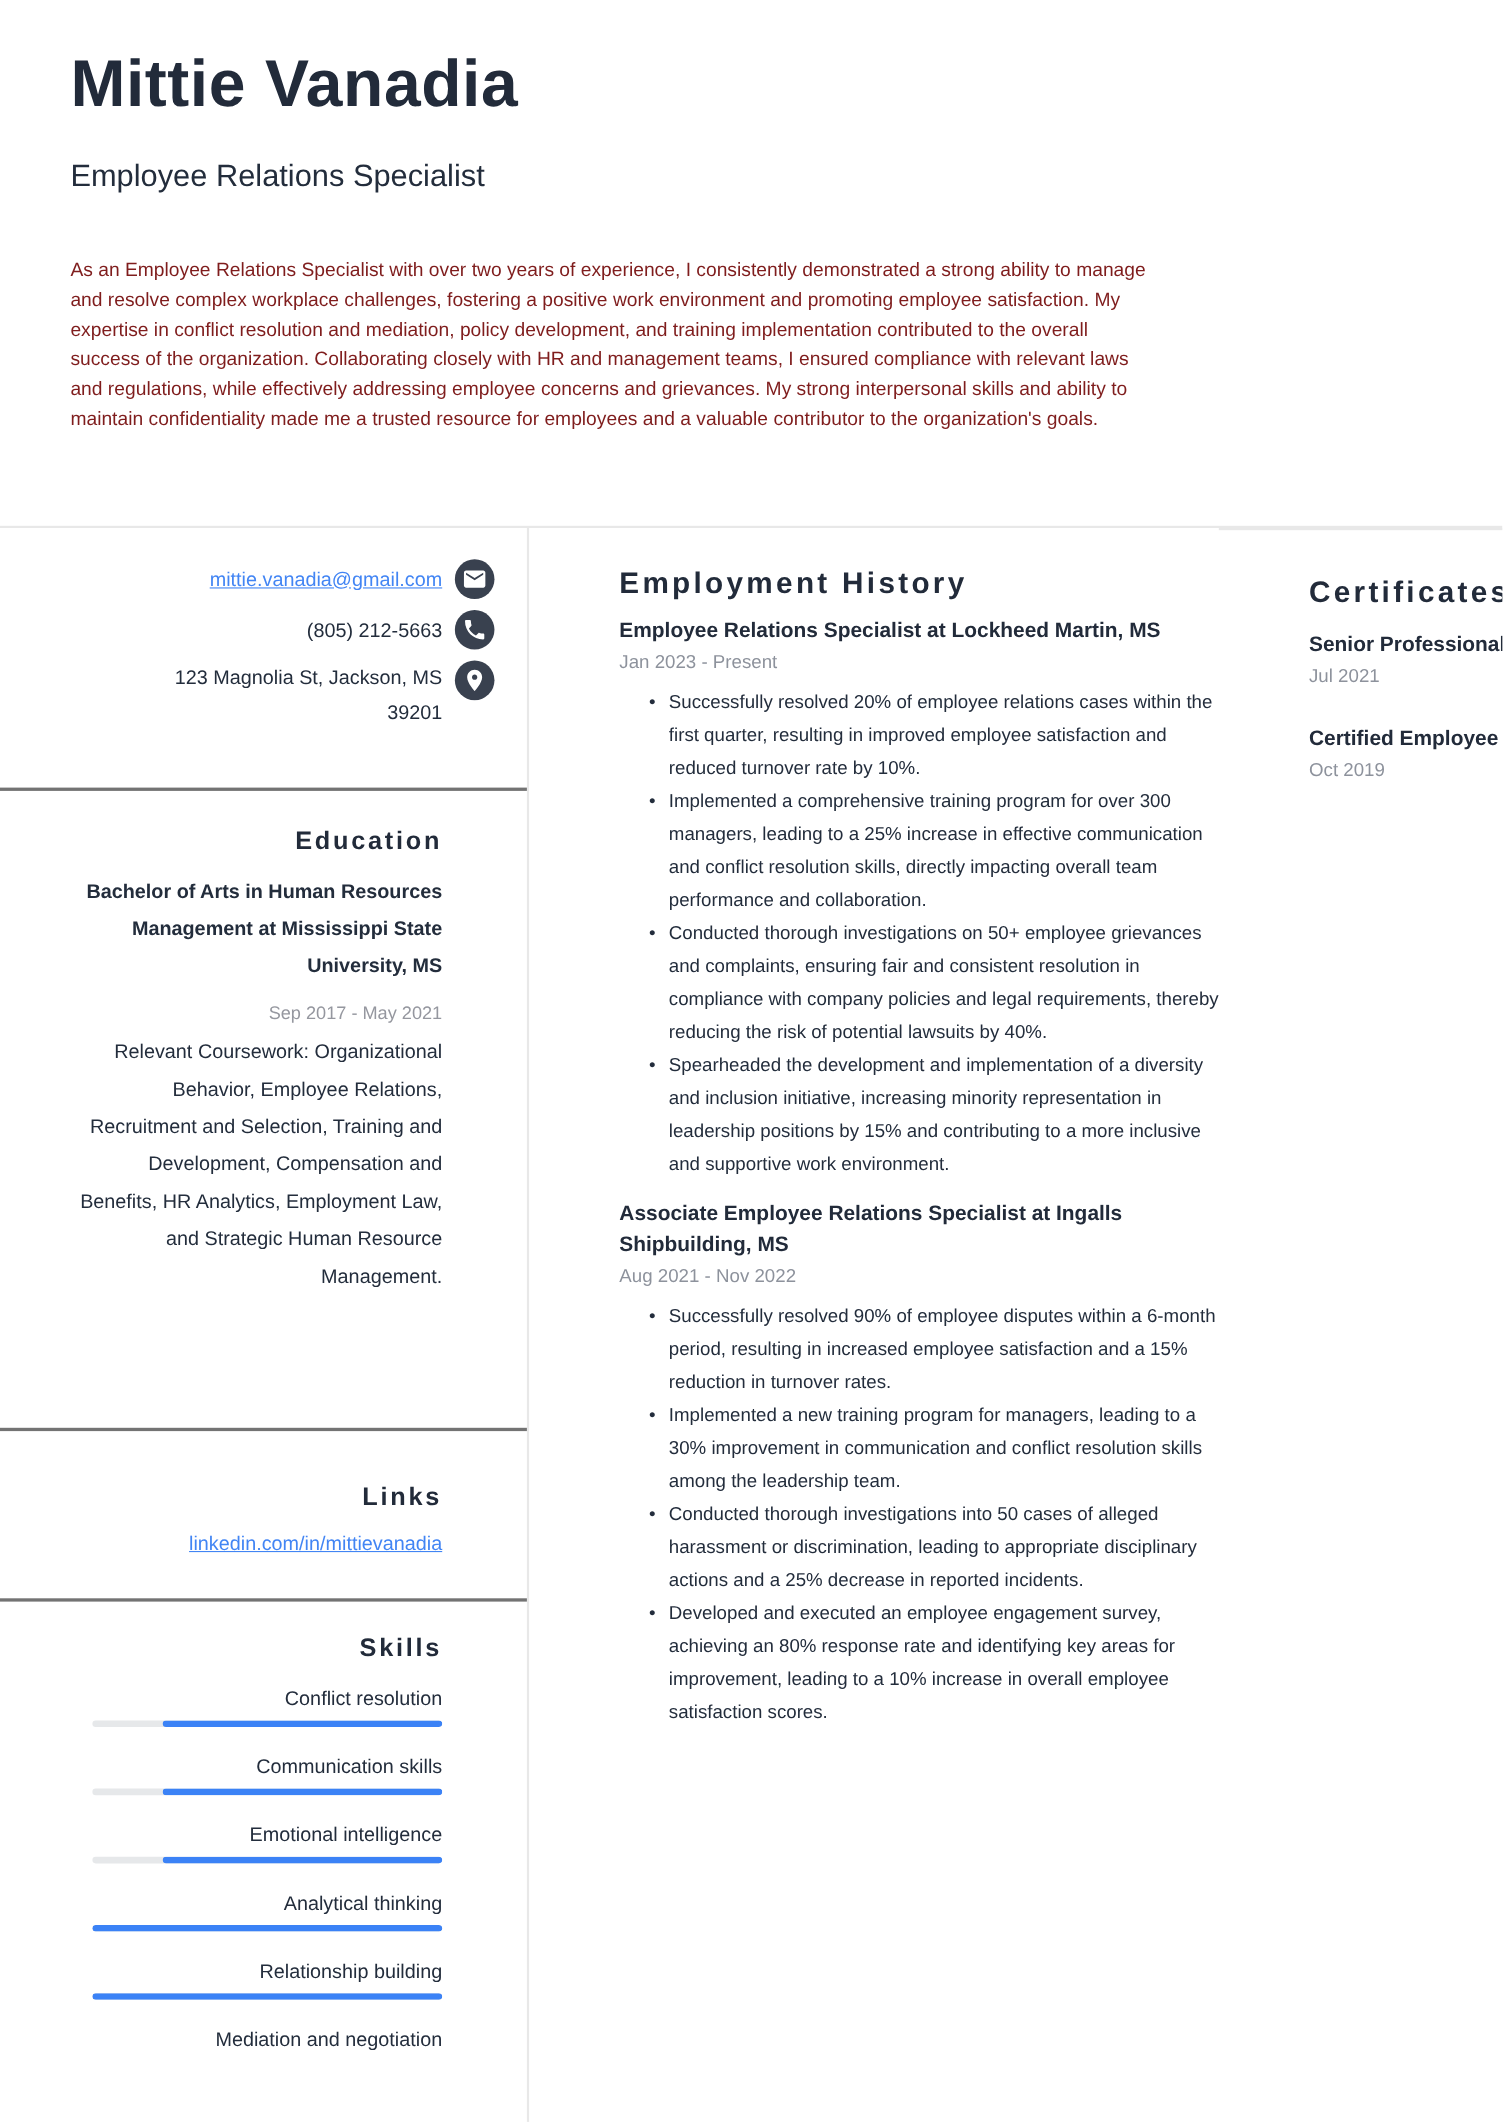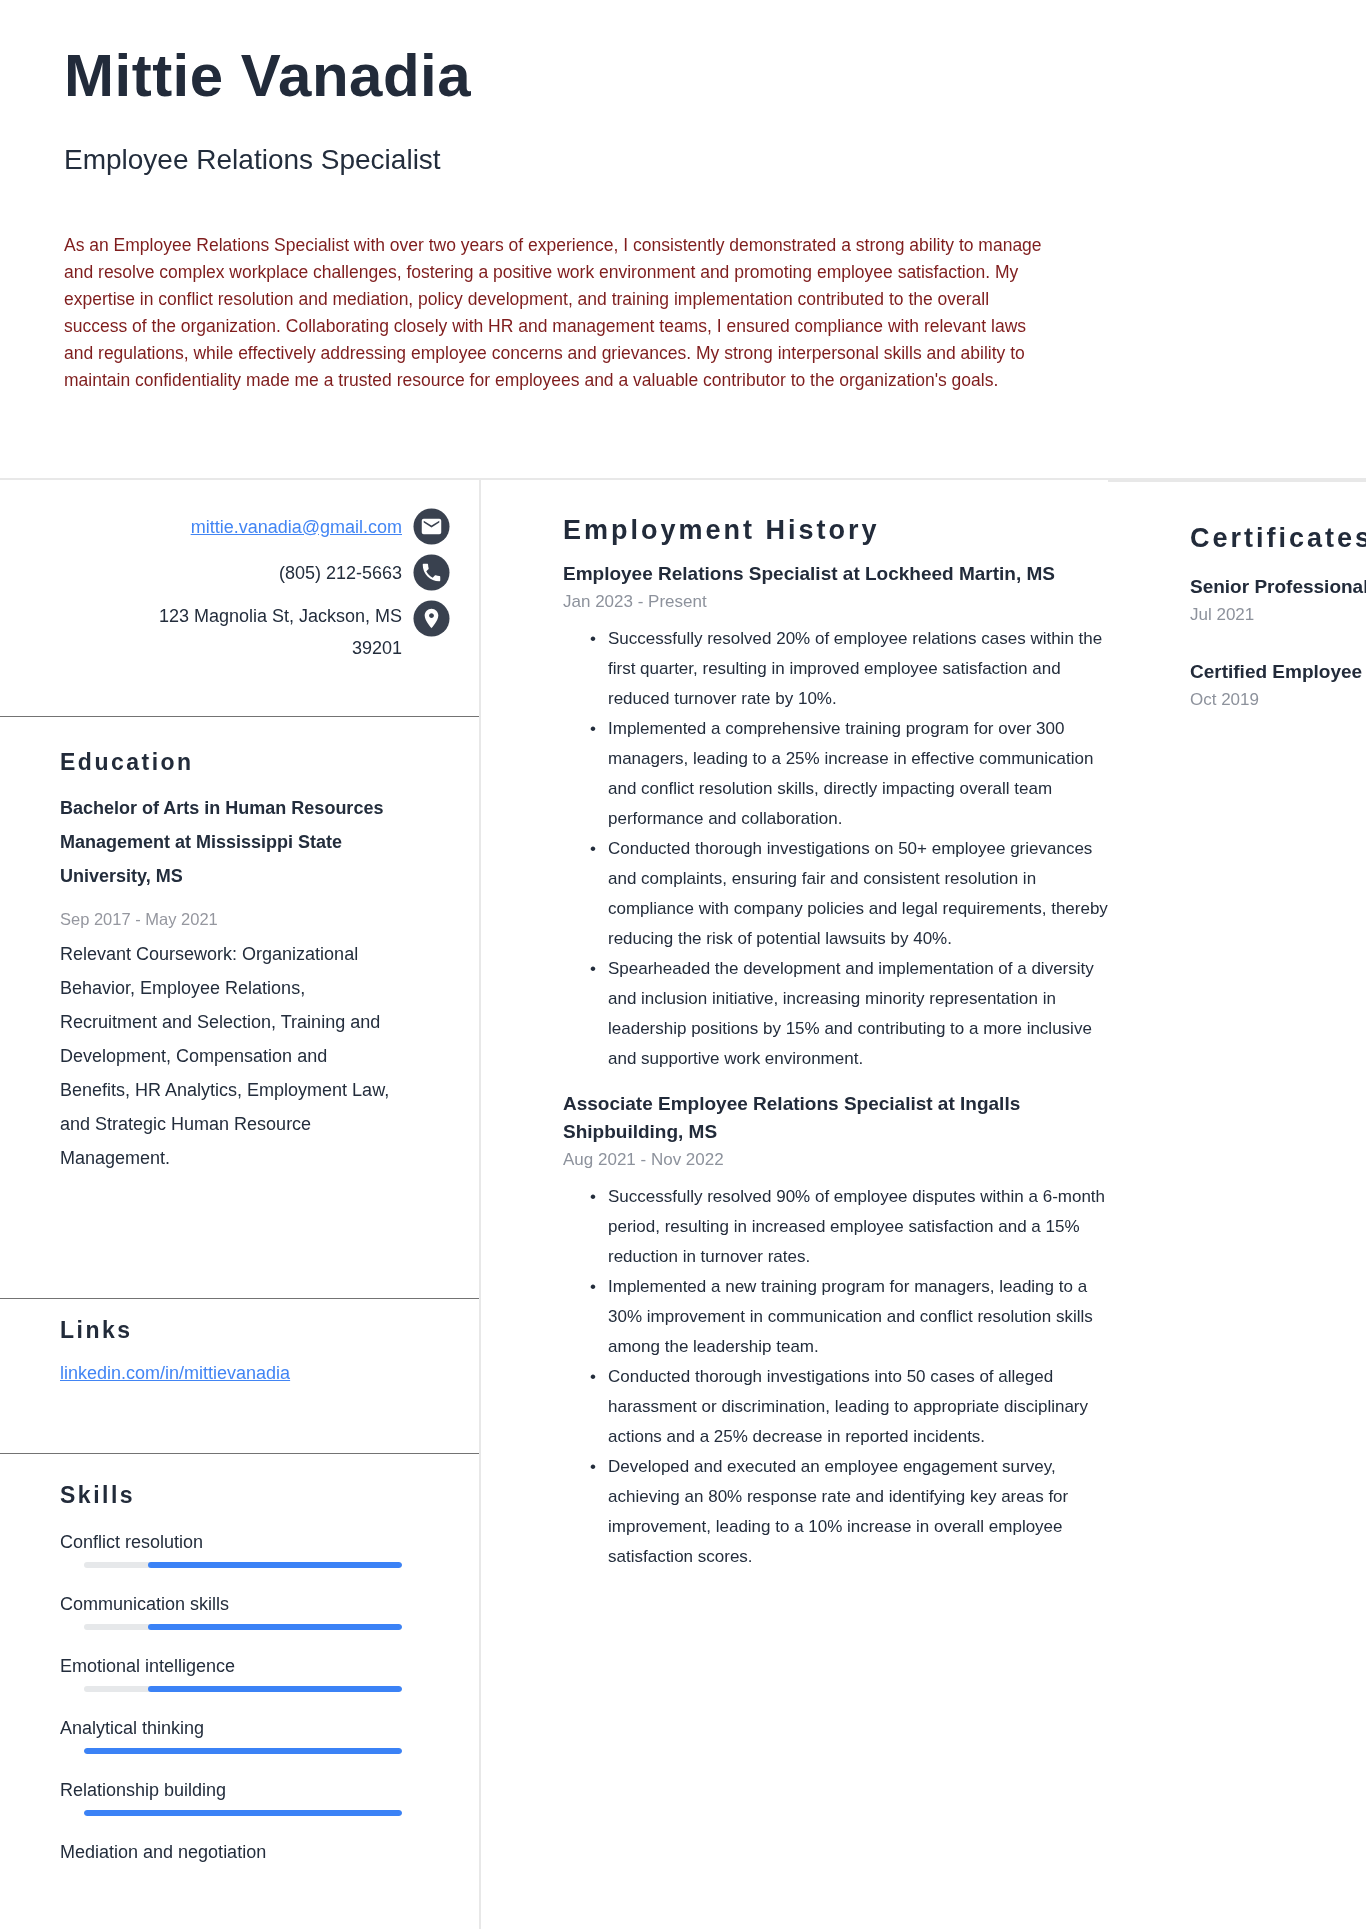--- a/index.html
+++ b/index.html
@@ -19,27 +19,27 @@
   .main { flex:1; min-width:0; display:flex; flex-direction:row; }
 
   
   .contact { padding:28px 29px 0 36px; height:236px; text-align:right; font-size:18px; }
   .c-row { display:flex; justify-content:flex-end; align-items:center; margin-bottom:9px; }
   .c-row.top { align-items:flex-start; }
   .c-text { line-height:32px; }
   .icon-circle { width:37px; height:37px; flex:0 0 37px; margin-left:11px; }
   a.link { color:#4285f4; text-decoration:underline; cursor:pointer; }
 
-  .side-sec { border-top:1px solid #737373; text-align:left; padding:30px 77px 0 60px; }
+  .side-sec { border-top:3px solid #737373; text-align:right; padding:30px 77px 0 60px; }
   .side-h2 { font-size:23px; font-weight:700; letter-spacing:2.5px; line-height:30px; color:#222b3a; }
   .sec-education { height:582px; }
   .degree { font-size:18px; font-weight:700; line-height:34px; margin-top:14px; }
   .side-date { font-size:16.5px; color:#95979f; line-height:24px; margin-top:14px; }
   .coursework { font-size:18px; line-height:34px; margin-top:6px; }
-  .sec-links { height:155px; padding-top:16px; }
+  .sec-links { height:155px; padding-top:44px; }
   .links-url { display:inline-block; font-size:18px; line-height:24px; margin-top:16px; }
   .sec-skills { padding:26px 77px 0 60px; }
   .skill { margin-bottom:24px; }
   .skill-label { font-size:18px; line-height:24px; margin-bottom:8px; }
   .skill-bar { position:relative; width:318px; height:6px; border-radius:3px;
                background:#e6e8ea; margin-left:auto; overflow:hidden; }
   .skill-fill { position:absolute; right:0; top:0; height:6px; border-radius:3px; background:#3b82f6; }
   .sec-skills .side-h2 { margin-bottom:20px; }
 
   

